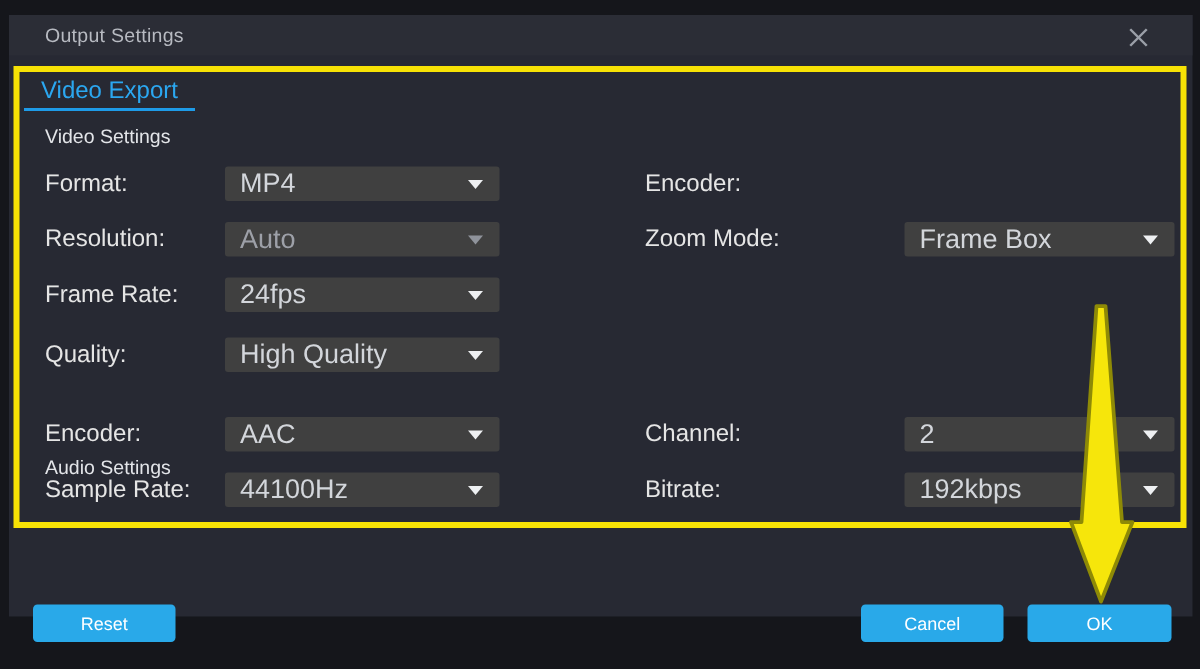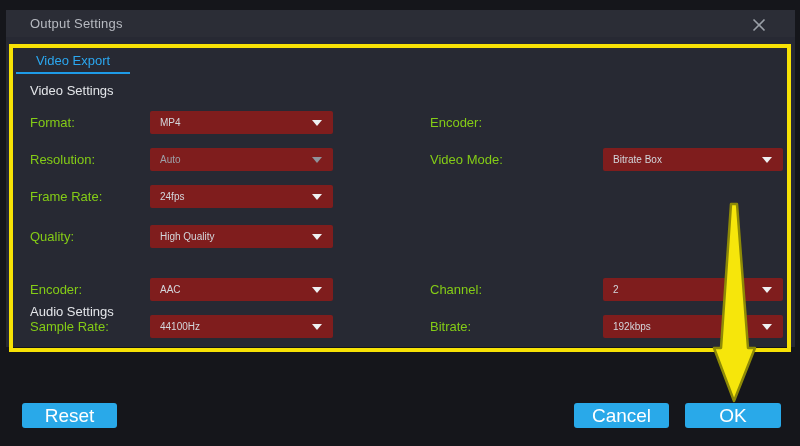--- a/index.html
+++ b/index.html
@@ -4,70 +4,70 @@
 <style>
   * { margin:0; padding:0; box-sizing:border-box; }
   html,body { width:800px; height:446px; }
   body {
     position:relative;
     background:#15161b;
     font-family:"Liberation Sans","DejaVu Sans",sans-serif;
     overflow:hidden;
   }
   .dialog {
-    position:absolute; left:6px; top:10px; width:789px; height:337px;
+    position:absolute; left:6px; top:10px; width:789px; height:401px;
     background:#272933;
   }
   .titlebar {
     position:absolute; left:0; top:0; width:100%; height:27px;
     background:#2b2d36;
   }
   .dialog-title {
     position:absolute; left:24px; top:6px;
     font-size:13px; color:#b7bac1; letter-spacing:.2px;
   }
   .close-btn {
     position:absolute; right:25px; top:4px; width:22px; height:22px;
     display:flex; align-items:center; justify-content:center; cursor:pointer;
   }
   .tab {
     position:absolute; left:10px; top:41px; width:114px; height:23px;
-    text-align:center; font-size:13px; color:#2ba7f0; line-height:20px;
+    text-align:center; font-size:16px; color:#2ba7f0; line-height:20px;
     border-bottom:2px solid #1e9be8; cursor:pointer;
   }
   .section-heading {
     position:absolute; left:24px;
     font-size:13px; font-weight:normal; color:#e3e5e9;
   }
   .heading-video { top:73px; }
   .heading-audio { top:247px;margin-top:47px; }
   .field-label {
-    position:absolute; font-size:13px; color:#84cc16; line-height:23px; height:23px;
+    position:absolute; font-size:16px; color:#e5e5e5; line-height:23px; height:23px;
   }
   .lab-left  { left:24px; }
   .lab-right { left:424px; }
   .dropdown {
-    position:absolute; height:23px; background:#7f1d1d; border-radius:2px;
-    color:#d3d6db; font-size:10px; line-height:23px; padding:0 26px 0 10px;
+    position:absolute; height:23px; background:#404040; border-radius:2px;
+    color:#d3d6db; font-size:18px; line-height:23px; padding:0 26px 0 10px;
     cursor:pointer; white-space:nowrap;
   }
   .dd-left  { left:144px; width:183px; }
   .dd-right { left:597px; width:180px; }
   .caret {
     position:absolute; right:11px; top:9px; width:0; height:0;
     border-left:5px solid transparent; border-right:5px solid transparent;
     border-top:6px solid #eef0f2;
   }
   .dropdown.disabled { color:#9da0a8; }
   .dropdown.disabled .caret { border-top-color:#8f939b; }
   .row-y0 { top:101px; } .row-y1 { top:138px; } .row-y2 { top:175px; }
   .row-y3 { top:215px; } .row-y4 { top:268px; } .row-y5 { top:305px; }
   .btn {
     position:absolute; height:25px; background:#29a9e9; border:none;
-    border-radius:3px; color:#ffffff; font-size:19px; cursor:pointer;
+    border-radius:3px; color:#ffffff; font-size:12px; cursor:pointer;
     font-family:inherit;
   }
   .btn-reset  { left:16px;  top:393px; width:95px; }
   .btn-cancel { left:568px; top:393px; width:95px; }
   .btn-ok     { left:679px; top:393px; width:96px;text-align:center; }
   .highlight-box {
     position:absolute; left:9px; top:44px; width:782px; height:308px;
     border:4px solid #f7e205; pointer-events:none; z-index:5;
   }
   .arrow-overlay {
@@ -103,23 +103,23 @@
   </div>
 
   <span class="field-label lab-right row-y0">Encoder:</span>
 
   <span class="field-label lab-left row-y1">Resolution:</span>
   <div class="dropdown dd-left row-y1 disabled">
     <span>Auto</span>
     <span class="caret"></span>
   </div>
 
-  <span class="field-label lab-right row-y1">Video Mode:</span>
+  <span class="field-label lab-right row-y1">Zoom Mode:</span>
   <div class="dropdown dd-right row-y1">
-    <span>Bitrate Box</span>
+    <span>Frame Box</span>
     <span class="caret"></span>
   </div>
 
   <span class="field-label lab-left row-y2">Frame Rate:</span>
   <div class="dropdown dd-left row-y2">
     <span>24fps</span>
     <span class="caret"></span>
   </div>
 
   <span class="field-label lab-left row-y3">Quality:</span>

